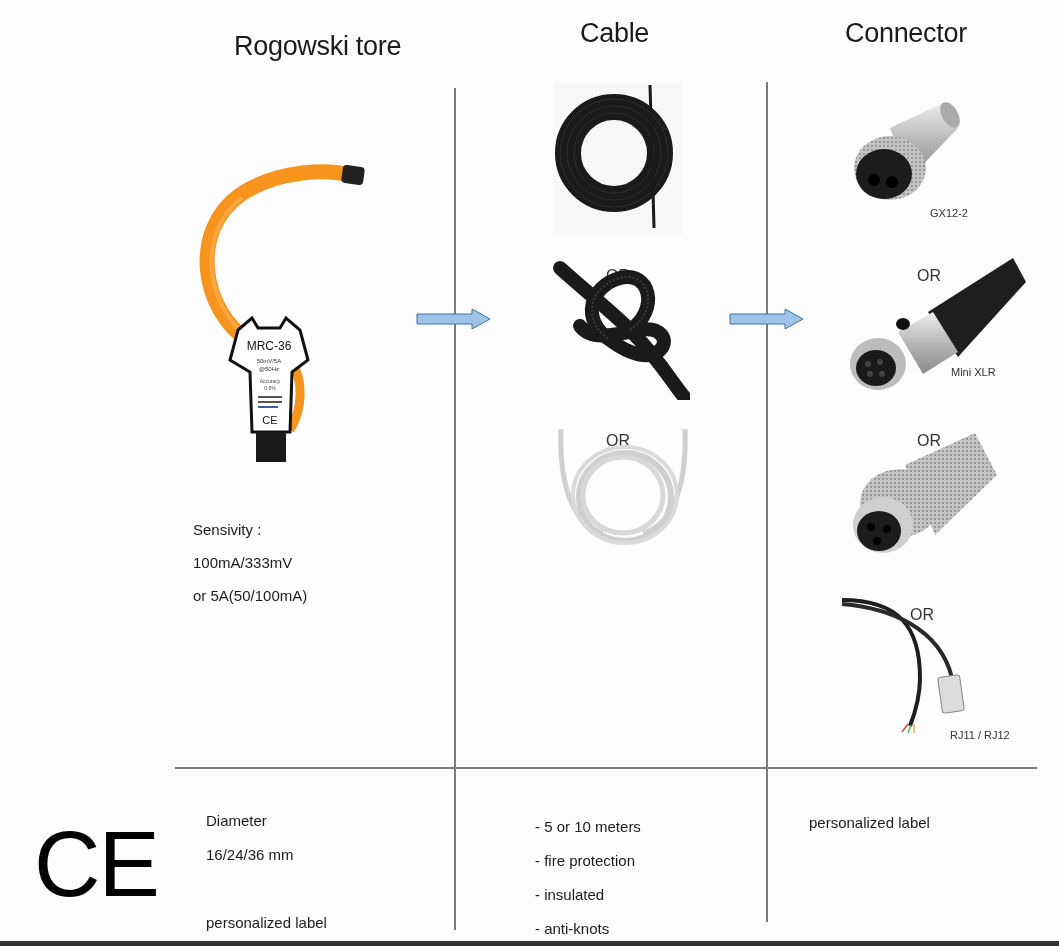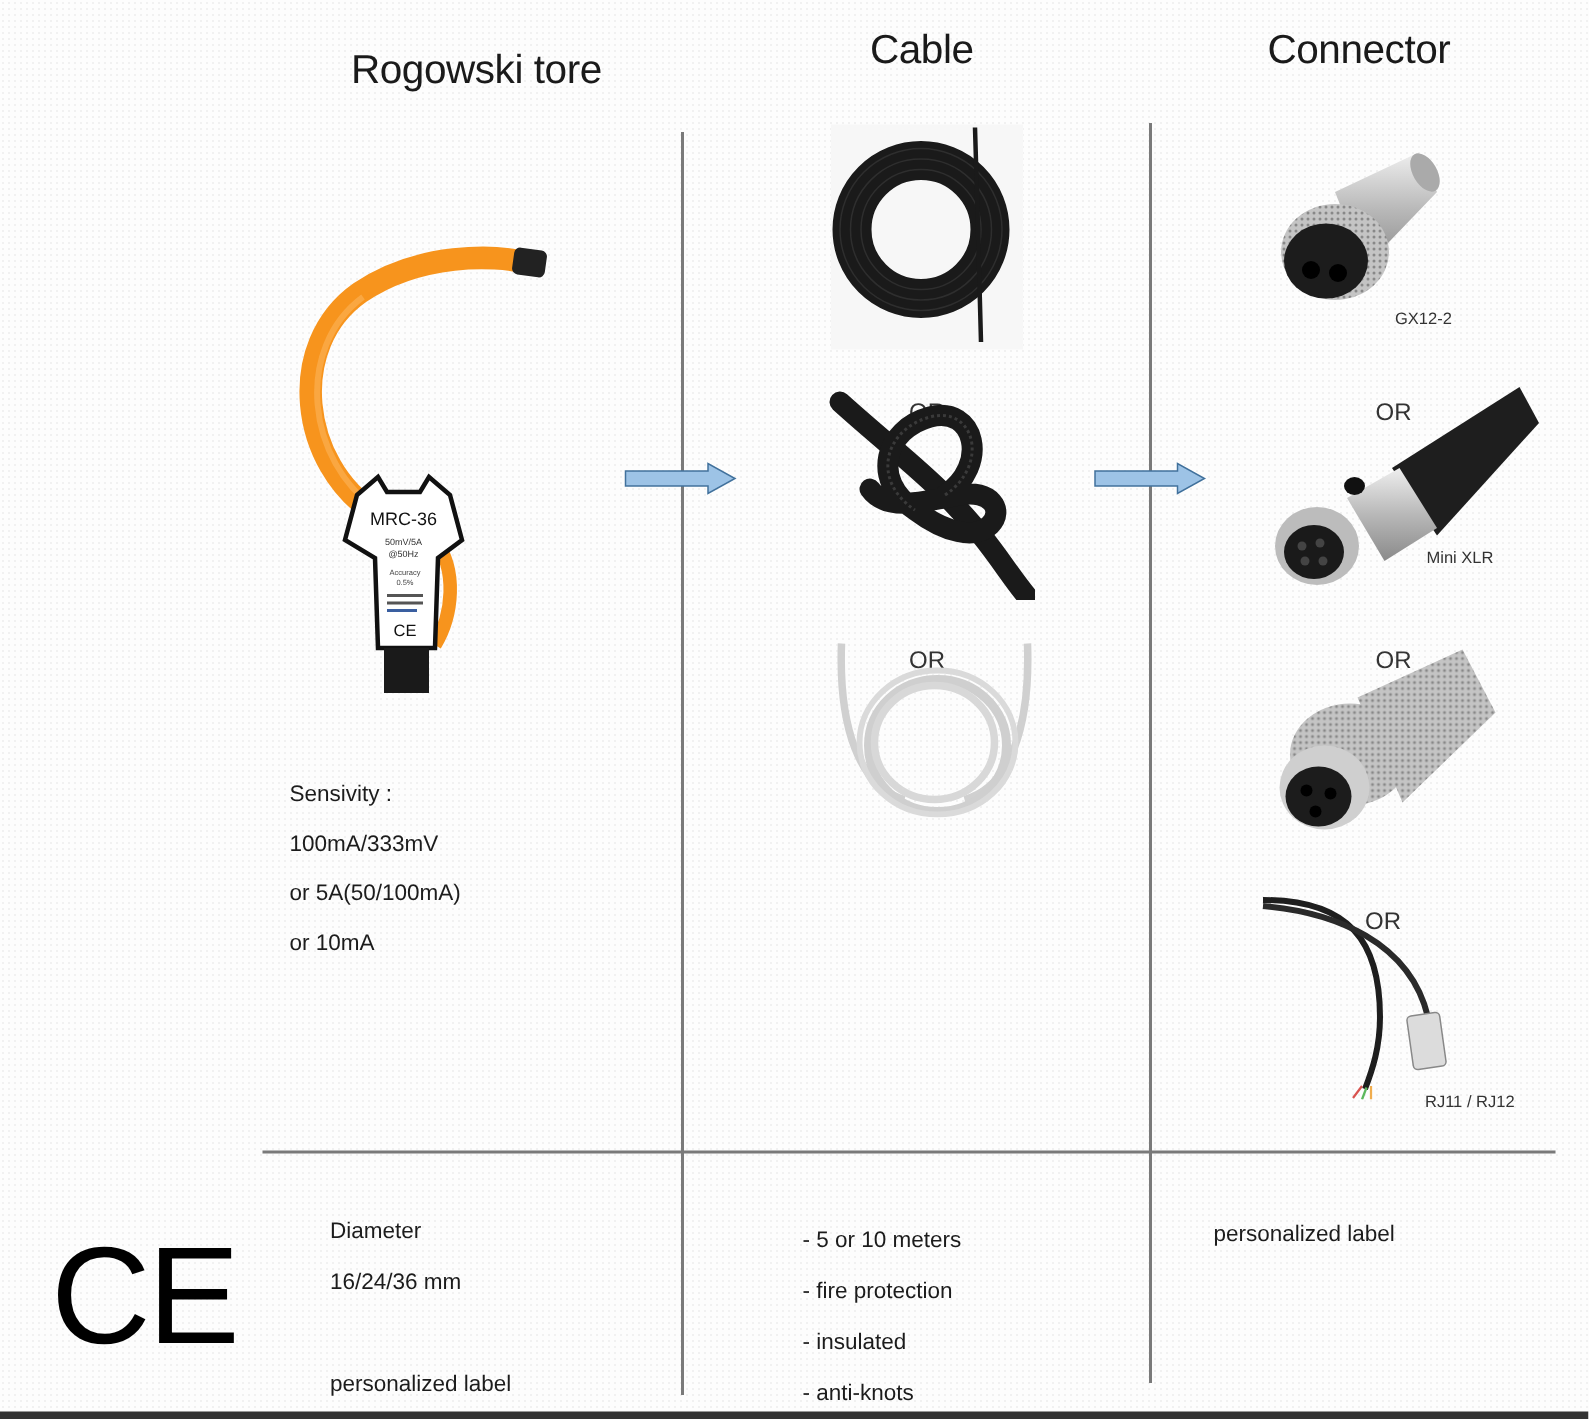--- a/index.html
+++ b/index.html
@@ -59,21 +59,20 @@
       <rect x="68" y="246" width="20" height="2" fill="#3a5fa0"></rect>
       <text x="80" y="264" font-size="11" font-family="Liberation Sans, sans-serif" text-anchor="middle" fill="#111">CE</text>
     </g>
   </svg>
 </div>
 
 <div class="abs body-text" style="left:193px; top:513px;">
   <div>Sensivity :</div>
   <div>100mA/333mV</div>
   <div>or 5A(50/100mA)</div>
-  <div>or 10mA</div>
 </div>
 
 <div class="abs" style="left:416px; top:308px;">
   <svg width="76" height="22" viewBox="0 0 76 22">
     <path d="M1 6 H56 V1 L74 11 L56 21 V16 H1 Z" fill="#9dc3e6" stroke="#41719c" stroke-width="1"></path>
   </svg>
 </div>
 <div class="abs" style="left:729px; top:308px;">
   <svg width="76" height="22" viewBox="0 0 76 22">
     <path d="M1 6 H56 V1 L74 11 L56 21 V16 H1 Z" fill="#9dc3e6" stroke="#41719c" stroke-width="1"></path>
@@ -170,21 +169,21 @@
     <rect x="100" y="78" width="22" height="36" rx="3" fill="#dcdcdc" stroke="#888" stroke-width="1" transform="rotate(-8 111 96)"></rect>
     <line x1="68" y1="126" x2="62" y2="134" stroke="#d9534f" stroke-width="1.5"></line>
     <line x1="71" y1="127" x2="68" y2="135" stroke="#5cb85c" stroke-width="1.5"></line>
     <line x1="74" y1="126" x2="74" y2="135" stroke="#f0ad4e" stroke-width="1.5"></line>
   </svg>
 </div>
 <div class="abs clabel" style="left:950px; top:729px;">RJ11 / RJ12</div>
 
 <div class="abs ce-big" style="left:34px; top:818px;">CE</div>
 
-<div class="abs body-text" style="left:220px; top:804px; line-height:34px;">
+<div class="abs body-text" style="left:206px; top:804px; line-height:34px;">
   <div>Diameter</div>
   <div>16/24/36 mm</div>
   <div style="height:34px;"></div>
   <div>personalized label</div>
 </div>
 
 <div class="abs body-text" style="left:535px; top:793px; line-height:34px;margin-top:17px;">
   <div>- 5 or 10 meters</div>
   <div>- fire protection</div>
   <div>- insulated</div>

